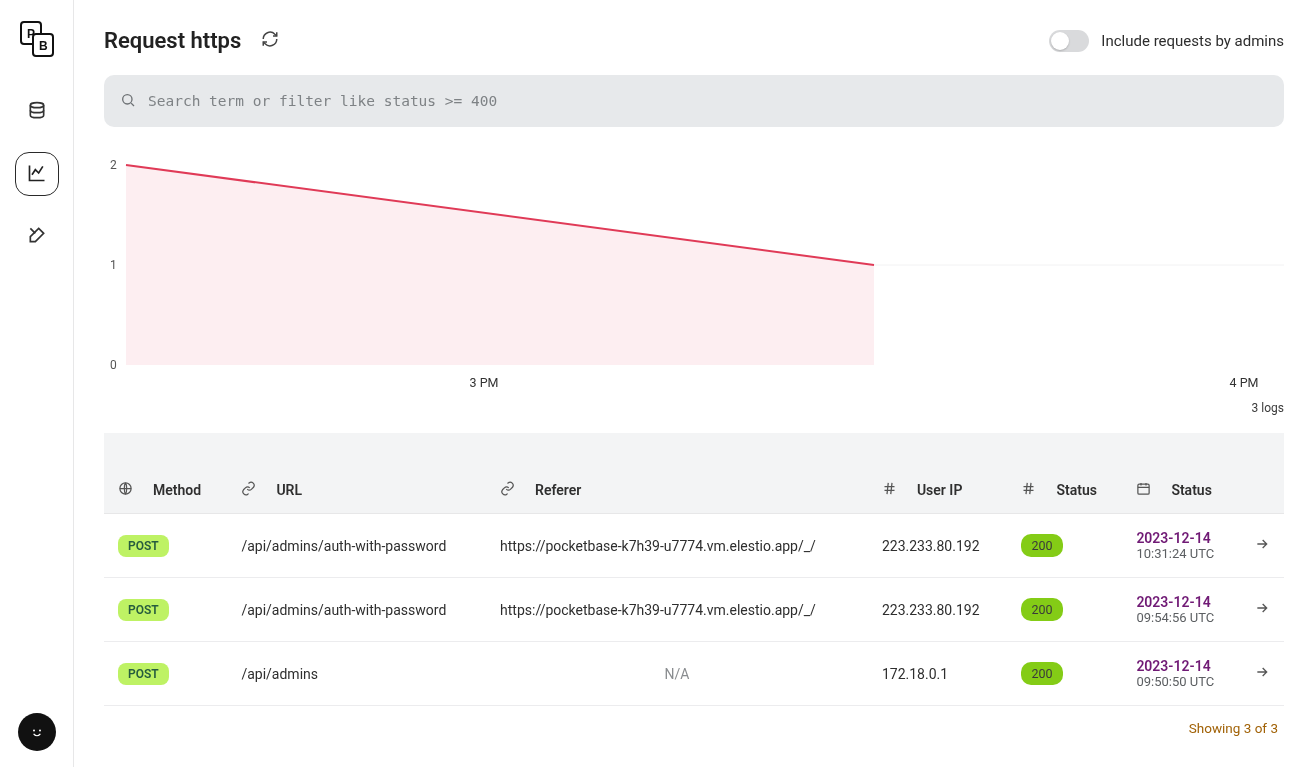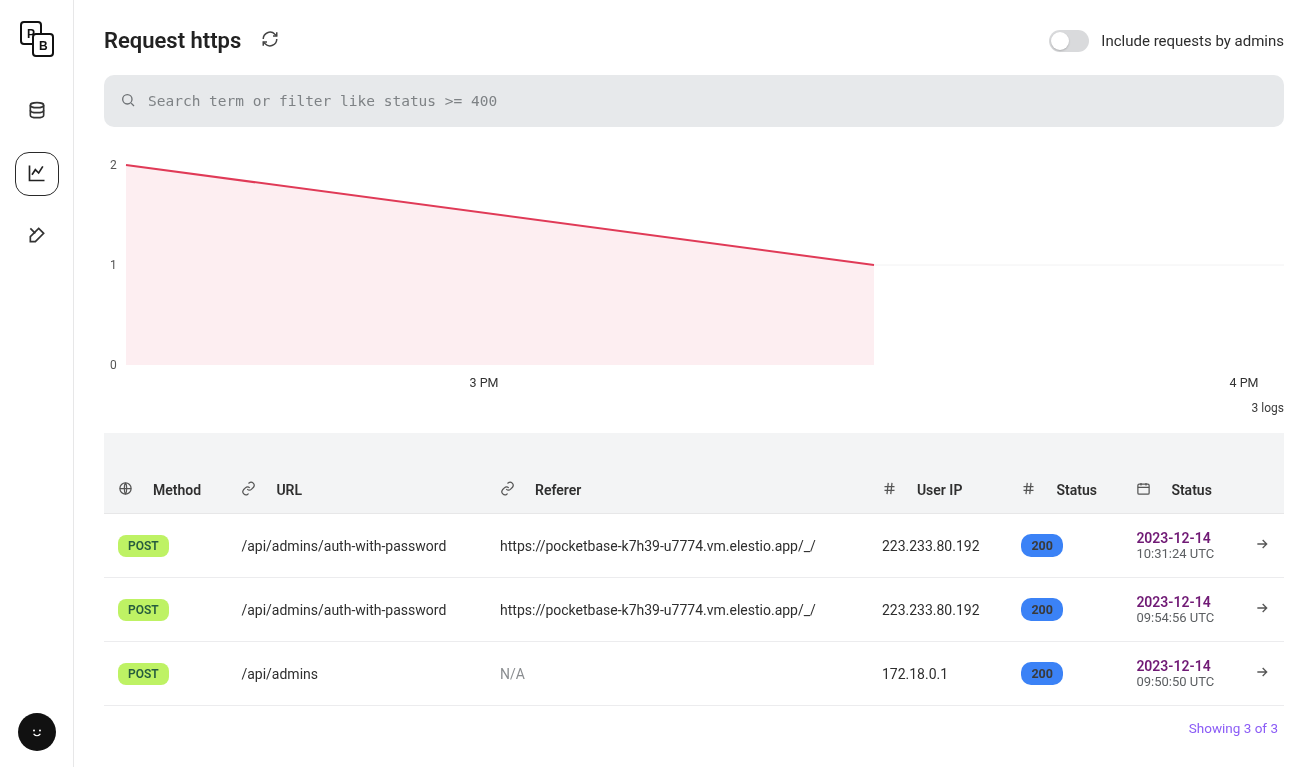--- a/index.html
+++ b/index.html
@@ -101,29 +101,29 @@
   }
   .th-inner { display: flex; align-items: center; gap: 20px; margin-top: 34px; }
   .th-inner svg { flex: none; }
   .table tbody tr { border-bottom: 1px solid #ececee; }
   .table tbody td { padding: 16px 14px; font-size: 14px; color: #2e2e2e; vertical-align: middle; }
   .badge-method {
     display: inline-block; background: #bef264; color: #265c3e;
     font-size: 12px; font-weight: 600; padding: 4px 10px; border-radius: 8px;
   }
   .badge-status {
-    display: inline-block; background: #3b82f6; color: #3a3a3a;
-    font-size: 12.5px; font-weight: 700; padding: 4px 10px; border-radius: 10px;
-  }
-  .td-referer.na { color: #8a8d90; }
+    display: inline-block; background: #84cc16; color: #3a3a3a;
+    font-size: 12.5px; font-weight: 400; padding: 4px 10px; border-radius: 10px;
+  }
+  .td-referer.na { color: #8a8d90; text-align: center; }
   .created-date { font-weight: 600; color: #701a75; }
   .created-time { font-size: 13px; color: #5c5f62; }
   .row-arrow { color: #555; cursor: pointer; text-align: right; width: 36px; }
 
-  .footer-row { text-align: right; color: #8b5cf6; font-size: 13.5px; padding: 14px 6px 0 0; }
+  .footer-row { text-align: right; color: #a16207; font-size: 13.5px; padding: 14px 6px 0 0; }
 </style>
 </head>
 <body>
 
 <aside class="sidebar">
   <div class="logo">
     <svg width="36" height="38" viewBox="0 0 36 38" fill="none">
       <rect x="2" y="2" width="20" height="22" rx="3" stroke="#111" stroke-width="2"></rect>
       <text x="8" y="18" font-family="Arial" font-size="12" font-weight="700" fill="#111">P</text>
       <rect x="14" y="14" width="20" height="22" rx="3" fill="#fff" stroke="#111" stroke-width="2"></rect>

